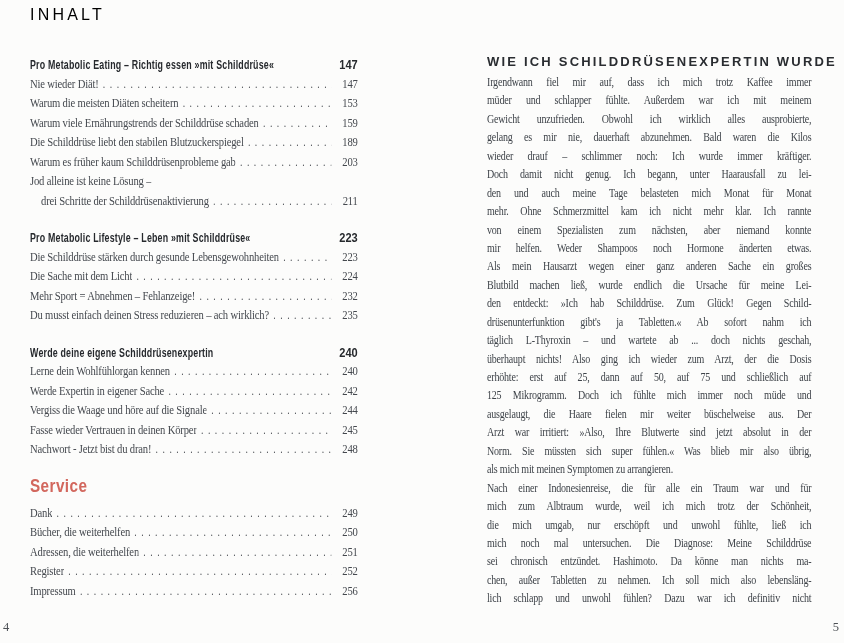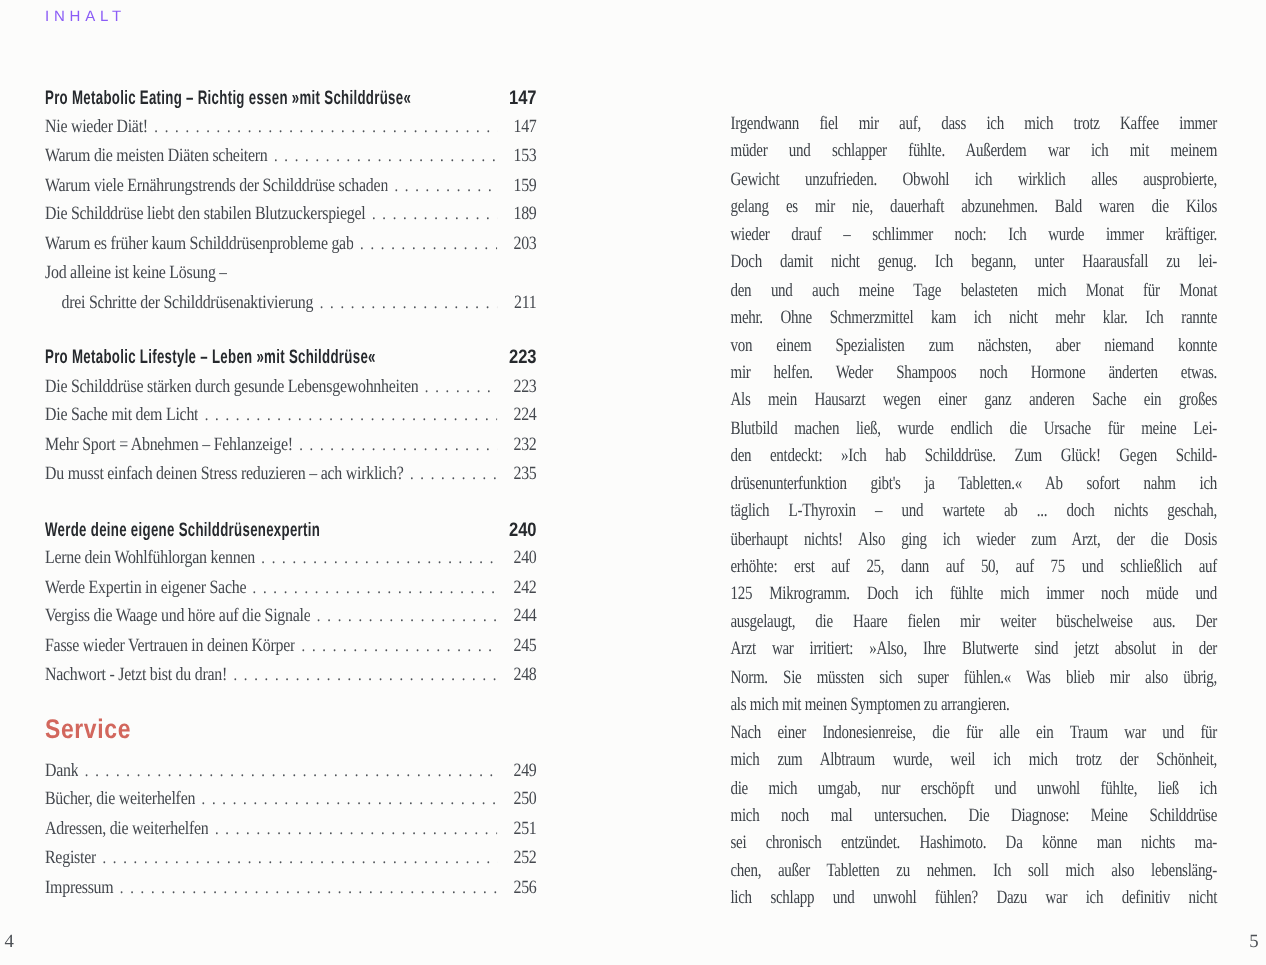--- a/index.html
+++ b/index.html
@@ -9,22 +9,22 @@
     overflow: hidden;
     position: relative;
     font-family: "Liberation Serif", "DejaVu Serif", serif;
   }
   .page { position: absolute; inset: 0; }
 
   
   .inhalt {
     position: absolute; left: 30px; top: 6px;
     font-family: "Liberation Sans", sans-serif;
-    font-size: 10px; letter-spacing: 3.2px;
-    color: #8b5cf6;
+    font-size: 16px; letter-spacing: 3.2px;
+    color: #000000;
   }
 
   
   .pn {
     position: absolute; top: 620px;
     font-family: "Liberation Serif", serif;
     font-size: 12.5px; color: #4d5156;
   }
   .pn-left  { left: 3px; }
   .pn-right { right: 5px; }
@@ -216,20 +216,21 @@
           <span class="toc-page">252</span>
         </div>
         <div class="toc-row">
           <span class="toc-label">Impressum</span>
           <span class="toc-leader"></span>
           <span class="toc-page">256</span>
         </div>
       </div>
     </div>
 
+  <div class="right-title">WIE ICH SCHILDDRÜSENEXPERTIN WURDE</div>
   <div class="body-text">
       <div class="body-line">Irgendwann fiel mir auf, dass ich mich trotz Kaffee immer</div>
       <div class="body-line">müder und schlapper fühlte. Außerdem war ich mit meinem</div>
       <div class="body-line">Gewicht unzufrieden. Obwohl ich wirklich alles ausprobierte,</div>
       <div class="body-line">gelang es mir nie, dauerhaft abzunehmen. Bald waren die Kilos</div>
       <div class="body-line">wieder drauf – schlimmer noch: Ich wurde immer kräftiger.</div>
       <div class="body-line">Doch damit nicht genug. Ich begann, unter Haarausfall zu lei-</div>
       <div class="body-line">den und auch meine Tage belasteten mich Monat für Monat</div>
       <div class="body-line">mehr. Ohne Schmerzmittel kam ich nicht mehr klar. Ich rannte</div>
       <div class="body-line">von einem Spezialisten zum nächsten, aber niemand konnte</div>

